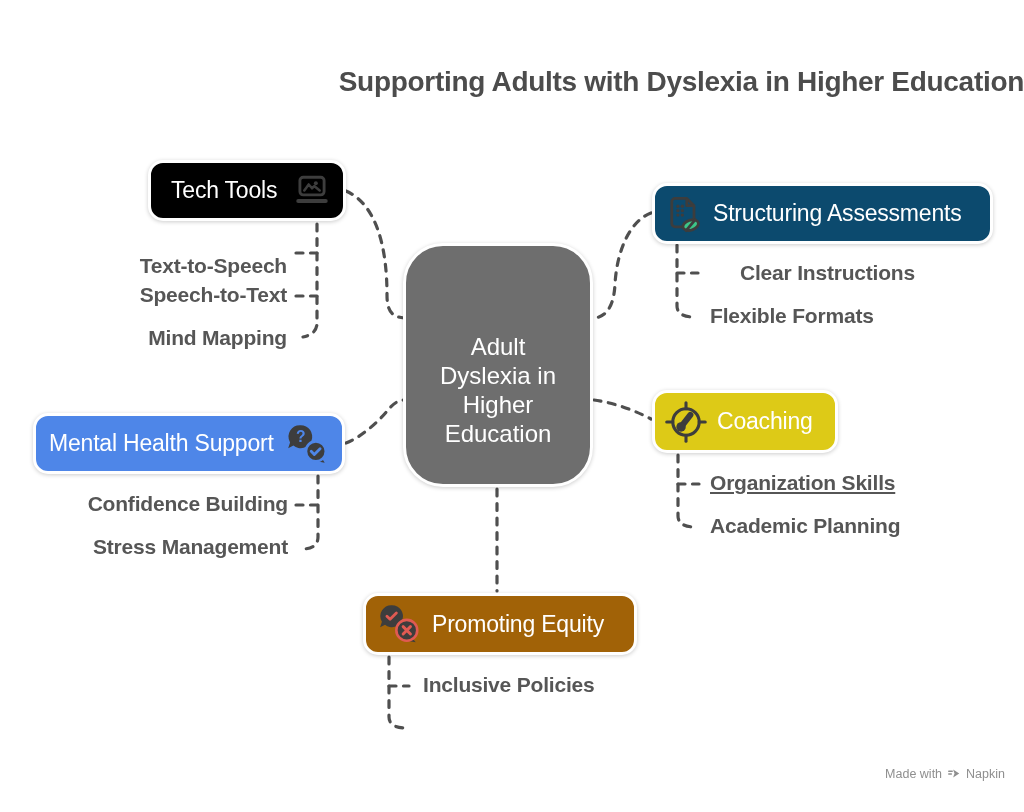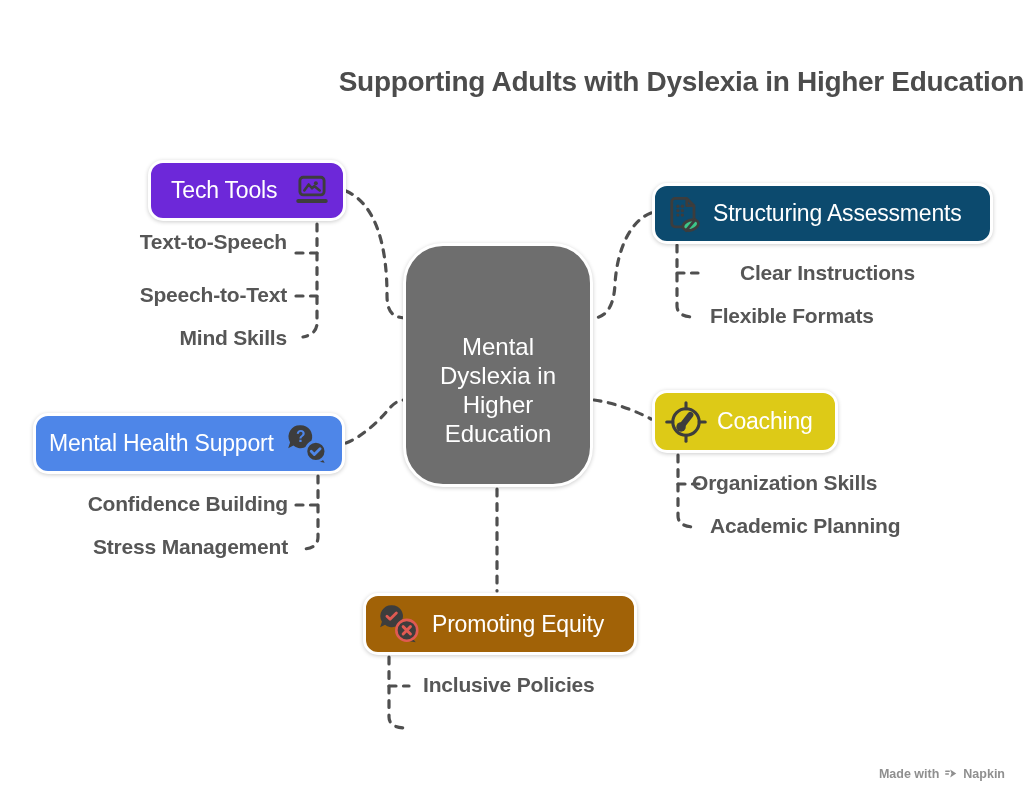--- a/index.html
+++ b/index.html
@@ -29,21 +29,21 @@
   .center-node .cline{
     color:#ffffff;font-size:24px;font-weight:500;line-height:29px;text-align:center;white-space:nowrap;
   }
   .leaf{
     position:absolute;font-size:21px;font-weight:600;color:#565656;white-space:nowrap;letter-spacing:-0.2px;
   }
   .leaf.r{text-align:right;}
   .icon{display:block;flex:0 0 auto;}
   .watermark{
     position:absolute;right:19px;top:767px;display:flex;align-items:flex-start;gap:5px;
-    font-size:12.5px;font-weight:700;color:#8f8f8f;
+    font-size:12.5px;font-weight:400;color:#8f8f8f;
   }
   
   .n-tech{left:148px;top:160px;width:198px;height:61px;padding-left:20px;}
   .n-assess{left:652px;top:183px;width:341px;height:61px;padding-left:9px;}
   .n-mental{left:33px;top:413px;width:312px;height:61px;padding-left:13px;}
   .n-coach{left:652px;top:390px;width:186px;height:63px;padding-left:9px;}
   .n-equity{left:363px;top:593px;width:274px;height:62px;padding-left:11px;}
 </style>
 </head>
 <body>
@@ -72,27 +72,27 @@
       <path d="M678,484 L699,484"></path>
 
       <path d="M389,657 L389,717 Q389,727 404,728"></path>
       <path d="M389,686 L409,686"></path>
     </g>
   </svg>
 
   <h1 class="title">Supporting Adults with Dyslexia in Higher Education</h1>
 
   <div class="node center-node" style="background-color: rgb(110, 110, 110);">
-    <div class="cline">Mental</div>
+    <div class="cline">Adult</div>
     <div class="cline">Dyslexia in</div>
     <div class="cline">Higher</div>
     <div class="cline">Education</div>
   </div>
 
-  <div class="node branch space-between n-tech" style="background-color: #6d28d9;">
+  <div class="node branch space-between n-tech" style="background-color: #000000;">
     <span class="nlabel">Tech Tools</span>
     <svg class="icon" width="38" height="33" viewBox="0 0 34 30" style="color: rgb(61, 61, 61);">
       <rect x="6" y="3" width="22" height="16" rx="3" fill="none" stroke="currentColor" stroke-width="2.6"></rect>
       <circle cx="20.5" cy="8.5" r="1.8" fill="currentColor"></circle>
       <path d="M10 15 L14 9.5 L17 13 L19 11 L24 15" fill="none" stroke="currentColor" stroke-width="2.3" stroke-linejoin="round" stroke-linecap="round"></path>
       <path d="M4.5 24.5 H29.5" fill="none" stroke="currentColor" stroke-width="3.6" stroke-linecap="round"></path>
     </svg>
   </div>
 
   <div class="node branch flex-start n-assess" style="background-color: #0c4a6e;">
@@ -141,31 +141,31 @@
     <svg class="icon" width="46" height="42" viewBox="0 0 44 40" style="color: rgb(61, 61, 61);">
       <path d="M14.5 2 a10.5 10.5 0 1 1 -6.8 18.6 L3 23 l1.7 -5.2 A10.5 10.5 0 0 1 14.5 2 z" fill="currentColor"></path>
       <path d="M9.5 12.5 l3 3 l6 -6" fill="none" stroke-width="2.7" stroke-linecap="round" stroke-linejoin="round" stroke="#e05a52"></path>
       <path d="M33.5 33 l3.5 4.5 l-7 -1.2 z" fill="currentColor"></path>
       <circle cx="28.5" cy="26" r="10" fill="currentColor" stroke-width="2.5" stroke="#e05a52"></circle>
       <path d="M25 22.5 l7 7 M32 22.5 l-7 7" fill="none" stroke-width="2.8" stroke-linecap="round" stroke="#e05a52"></path>
     </svg>
     <span class="nlabel">Promoting Equity</span>
   </div>
 
-  <div class="leaf r" style="right:737px;top:230px;text-align:right;">Text-to-Speech</div>
+  <div class="leaf r" style="right:737px;top:254px;text-align:right;">Text-to-Speech</div>
   <div class="leaf r" style="right:737px;top:283px;">Speech-to-Text</div>
-  <div class="leaf r" style="right:737px;top:326px;">Mind Skills</div>
+  <div class="leaf r" style="right:737px;top:326px;">Mind Mapping</div>
 
   <div class="leaf" style="left:740px;top:261px;">Clear Instructions</div>
   <div class="leaf" style="left:710px;top:304px;">Flexible Formats</div>
 
   <div class="leaf r" style="right:736px;top:535px;">Stress Management</div>
   <div class="leaf r" style="right:736px;top:492px;">Confidence Building</div>
 
-  <div class="leaf" style="left:692px;top:471px;">Organization Skills</div>
+  <div class="leaf" style="left:710px;top:471px;text-decoration:underline;">Organization Skills</div>
   <div class="leaf" style="left:710px;top:514px;">Academic Planning</div>
 
   <div class="leaf" style="left:423px;top:673px;">Inclusive Policies</div>
 
   <div class="watermark">
     <span>Made with</span>
     <svg width="14" height="13" viewBox="0 0 16 14">
       <path d="M2 4.5 h4 M2 7.5 h3" fill="none" stroke="currentColor" stroke-width="1.6" stroke-linecap="round"></path>
       <path d="M7 2.5 L14 7 L7 11.5 L8.6 7 z" fill="currentColor"></path>
     </svg>

